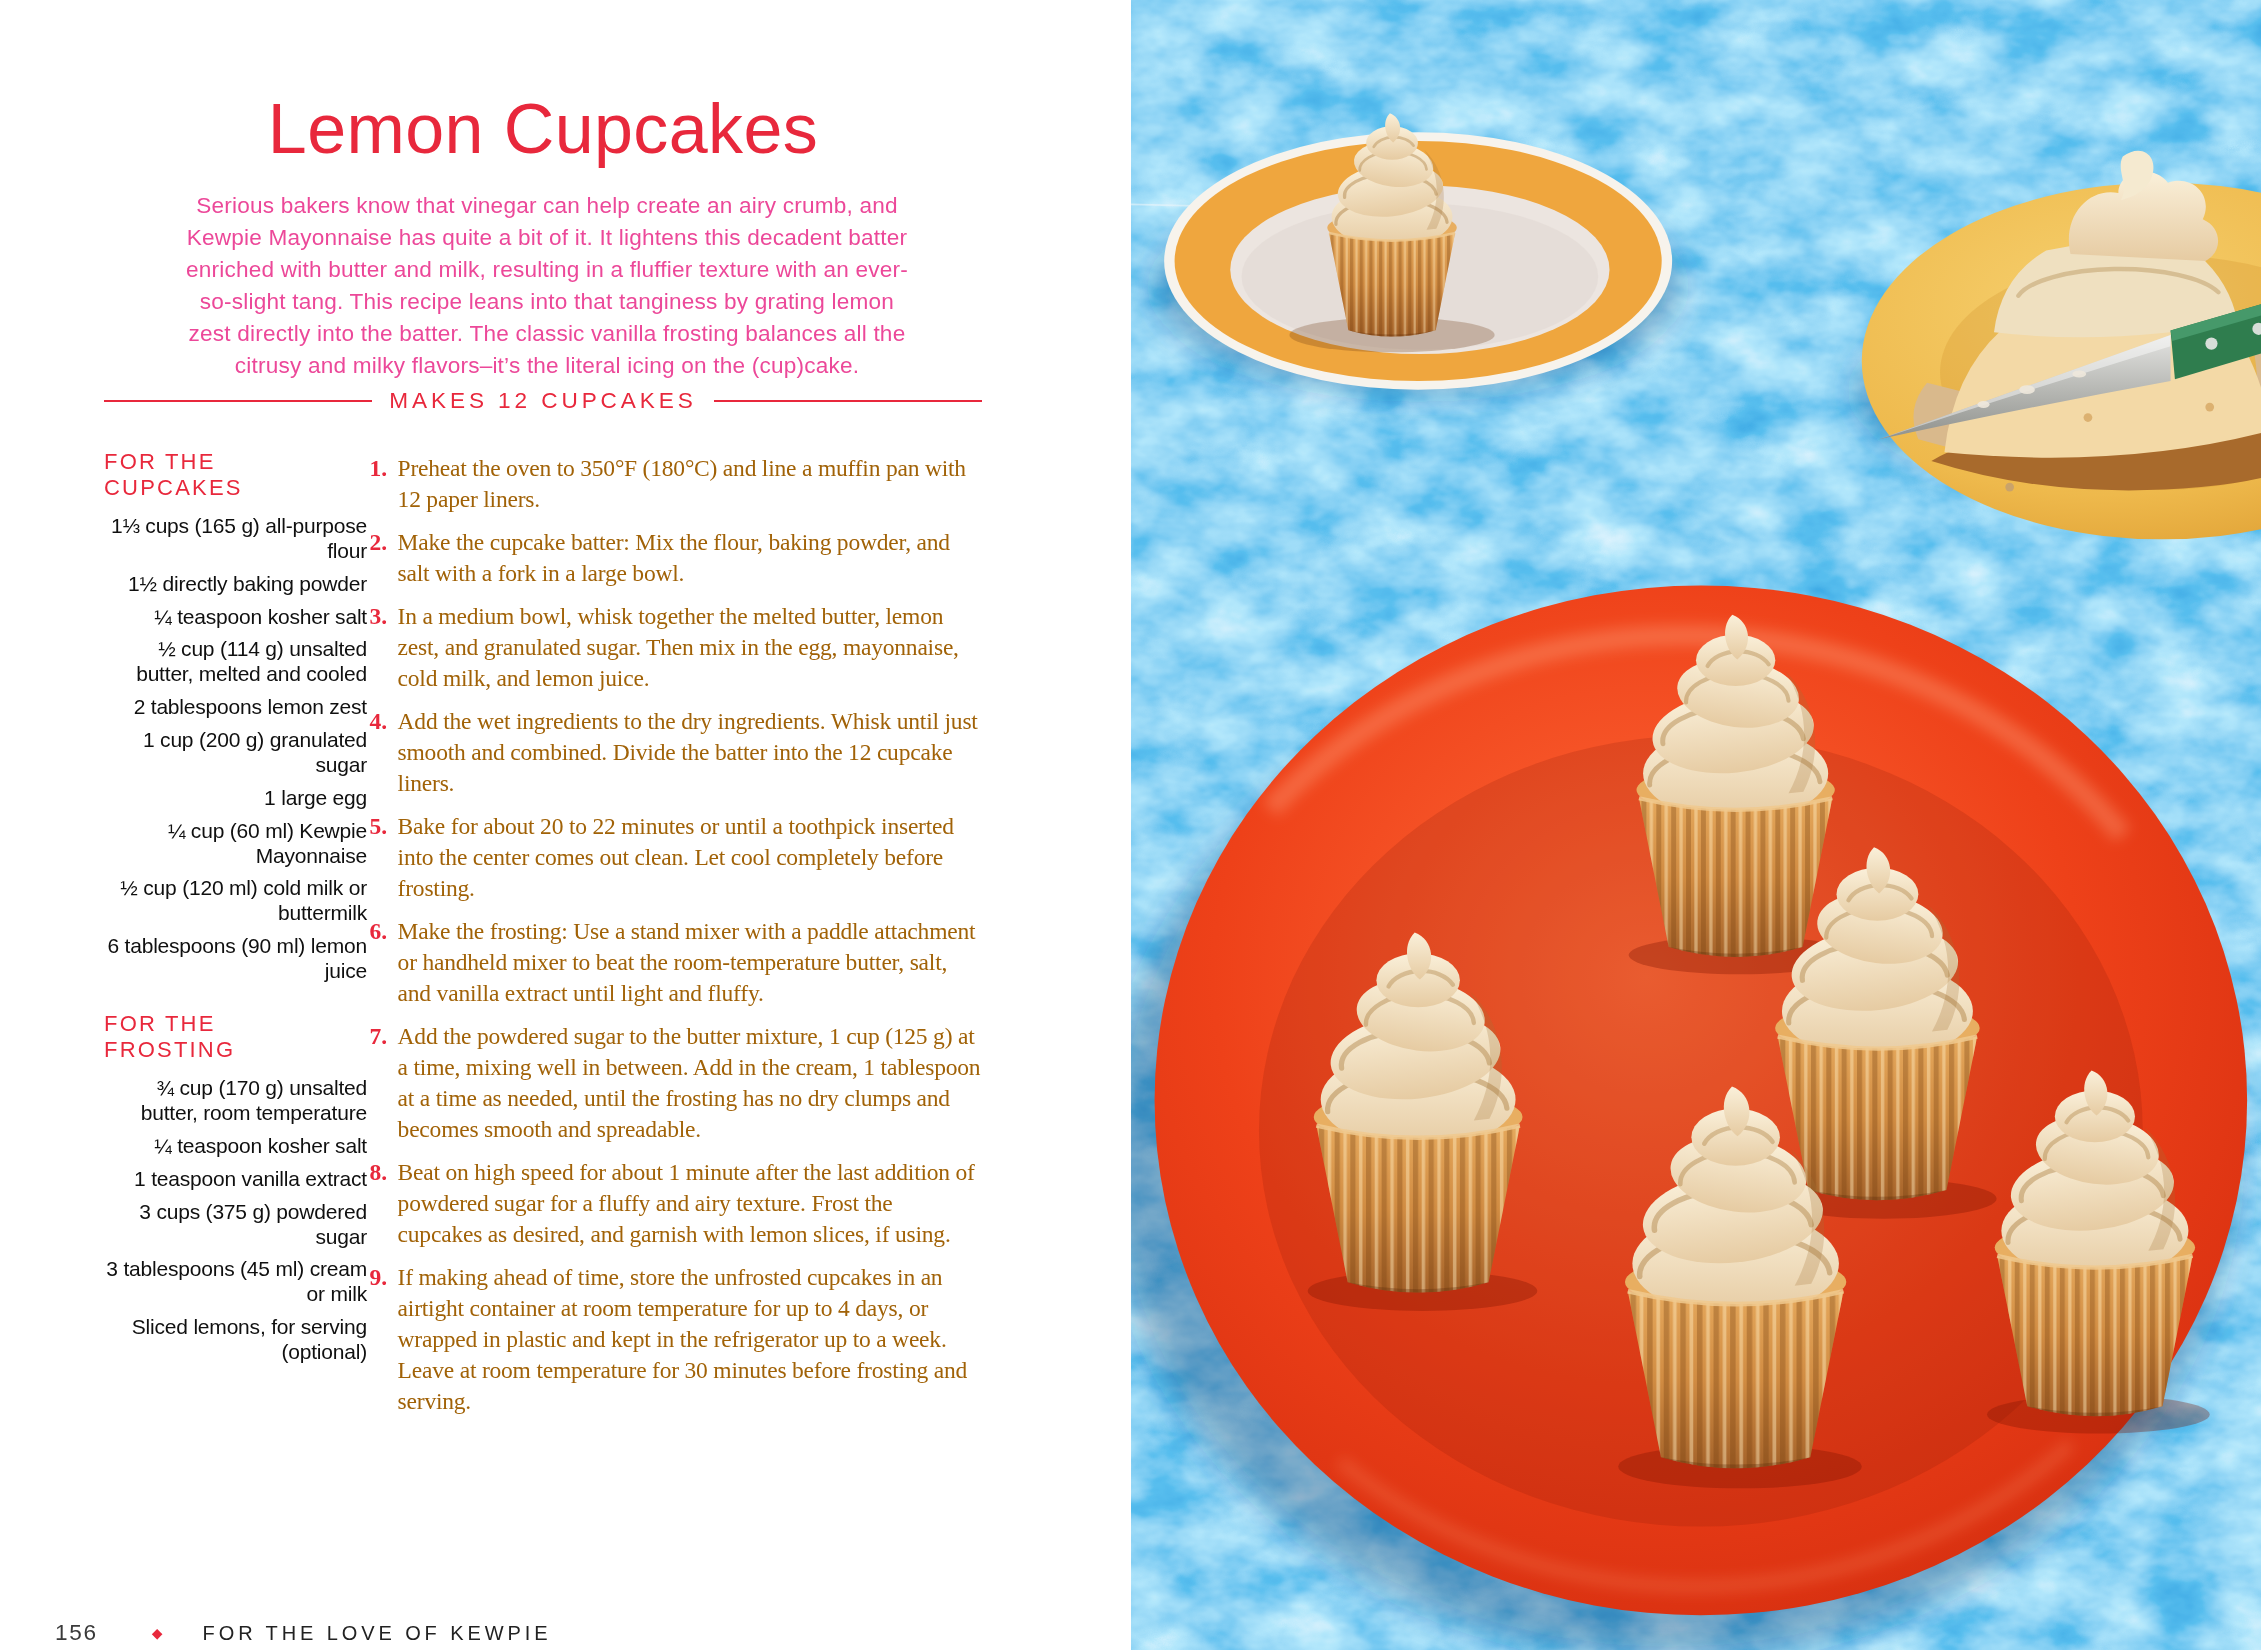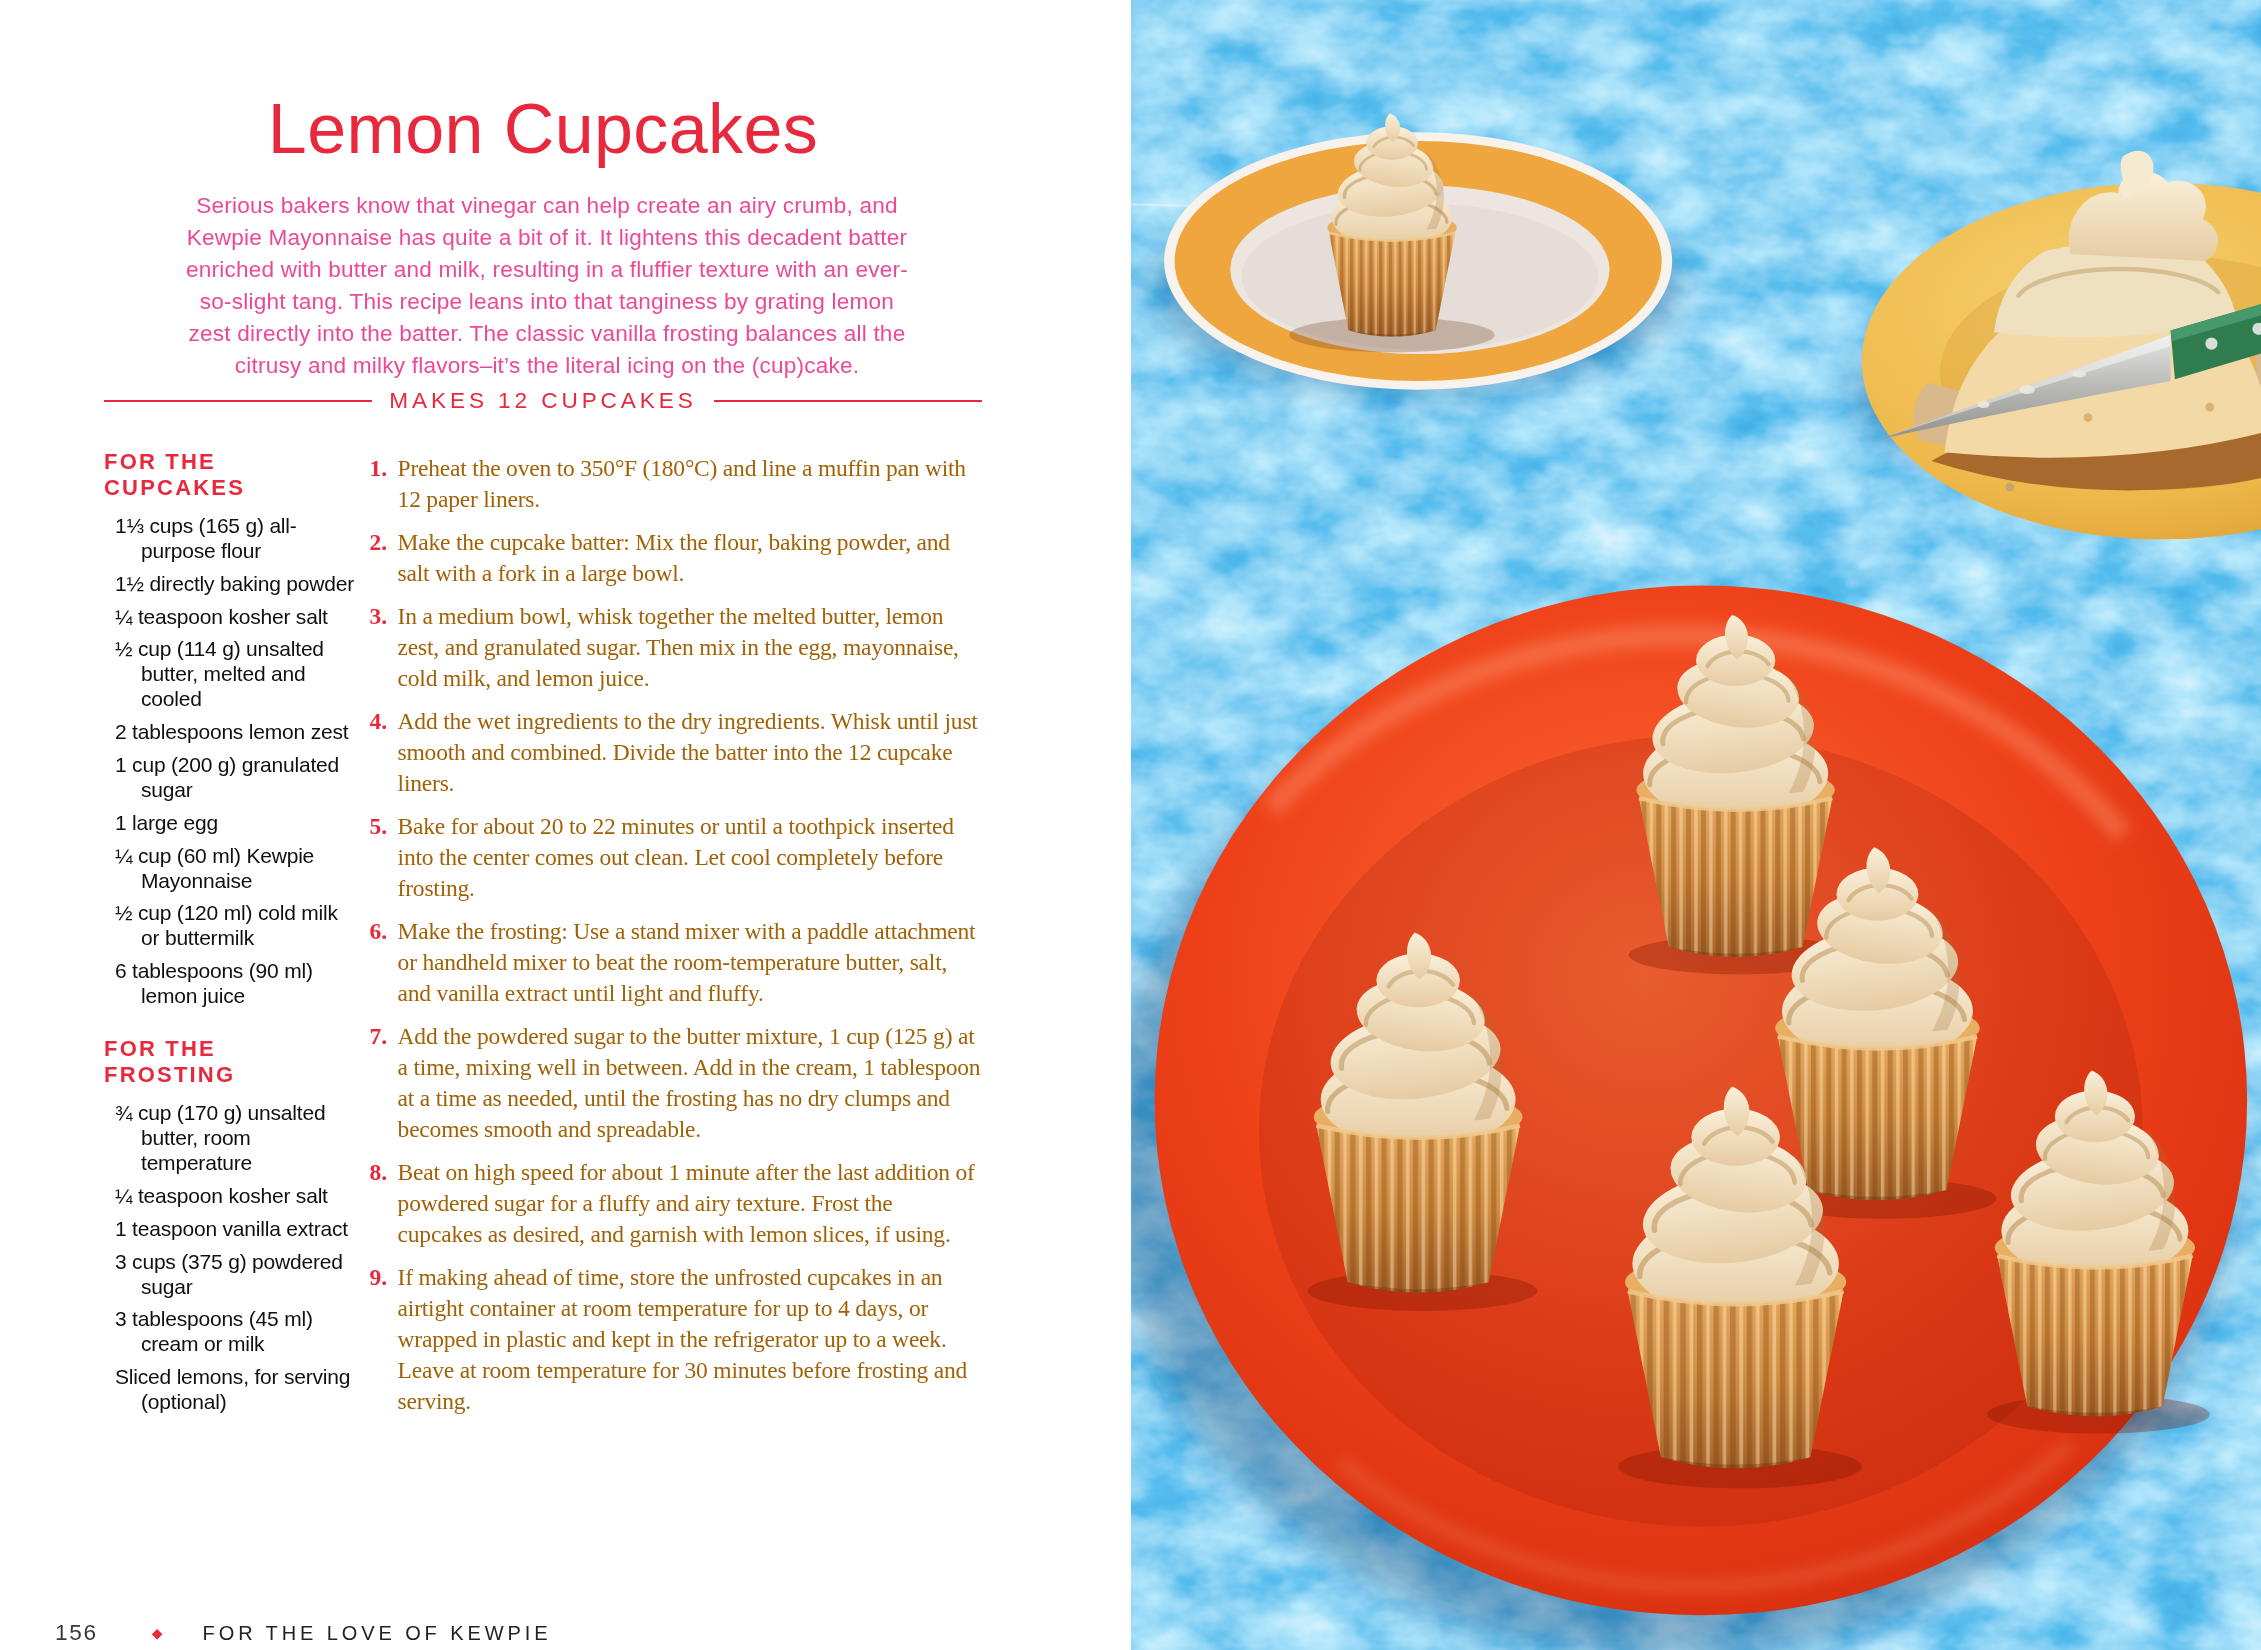--- a/index.html
+++ b/index.html
@@ -11,23 +11,23 @@
   #recipe-title{margin:0;position:absolute;left:0;top:94px;width:878px;text-align:center;
     color:#e8283c;font-size:70px;font-weight:400;letter-spacing:0.4px;line-height:1;}
   #recipe-intro{margin:4px;position:absolute;left:0;top:186px;width:878px;text-align:center;
     color:#ec4899;font-size:22.6px;line-height:32px;white-space:pre-line;letter-spacing:0.2px;}
   #yield-divider{position:absolute;left:0;top:388px;width:878px;display:flex;align-items:center;gap:17.4px;}
   .yield-rule{flex:1;height:2.6px;background:#e8283c;}
   #yield-label{color:#e8283c;font-weight:400;font-size:22.6px;letter-spacing:3.9px;white-space:nowrap;}
   #columns{position:absolute;left:0;top:449px;width:878px;display:flex;}
   
   #ingredients{width:263px;flex:none;}
-  .ing-heading{margin:0 16px 12px 0;color:#e8283c;font-weight:700;font-size:22px;letter-spacing:2.2px;}
+  .ing-heading{margin:0 16px 12px 0;color:#e8283c;font-weight:400;font-size:22px;letter-spacing:2.2px;}
   .ing-heading.frosting{margin-top:28px;}
-  ul.ing-list{list-style:none;margin:11px;padding:0;}
+  ul.ing-list{list-style:none;margin:0;padding:0;text-align:right;}
   ul.ing-list li{color:#101010;font-size:21px;line-height:25px;letter-spacing:-0.2px;
     padding-left:26px;text-indent:-26px;margin-bottom:7.8px;}
   
   #steps-col{margin-left:2.6px;width:622px;}
   ol#steps{list-style:none;margin:3.5px 0 0 0;padding:0;font-family:"Liberation Serif",serif;}
   ol#steps li{display:flex;margin-bottom:12px;}
   .step-num{flex:none;width:28px;color:#e8283c;font-weight:700;font-size:23.5px;line-height:31px;}
   .step-text{color:#a16207;font-size:23.5px;line-height:31px;letter-spacing:-0.2px;}
   
   #footer{position:absolute;left:55px;top:1576px;display:flex;align-items:center;margin-top:44px;}

